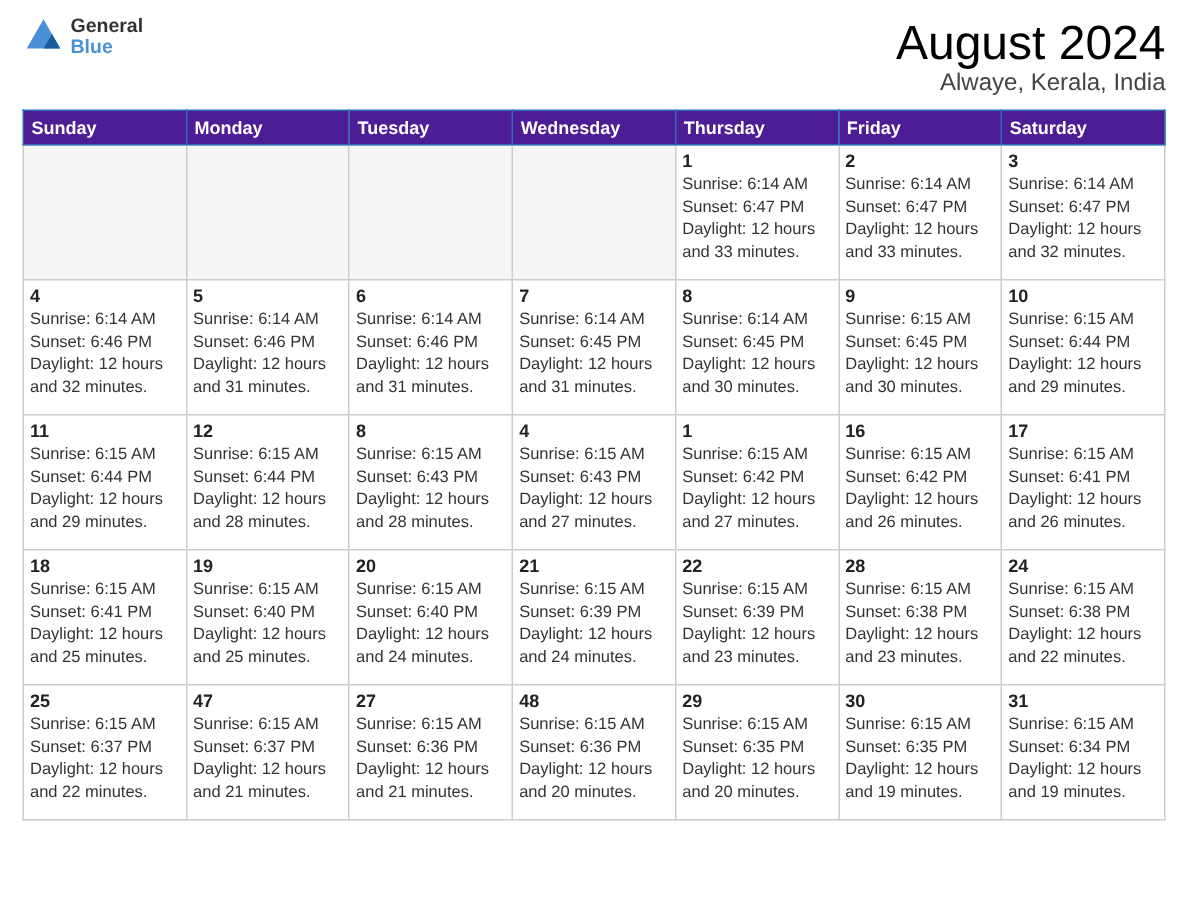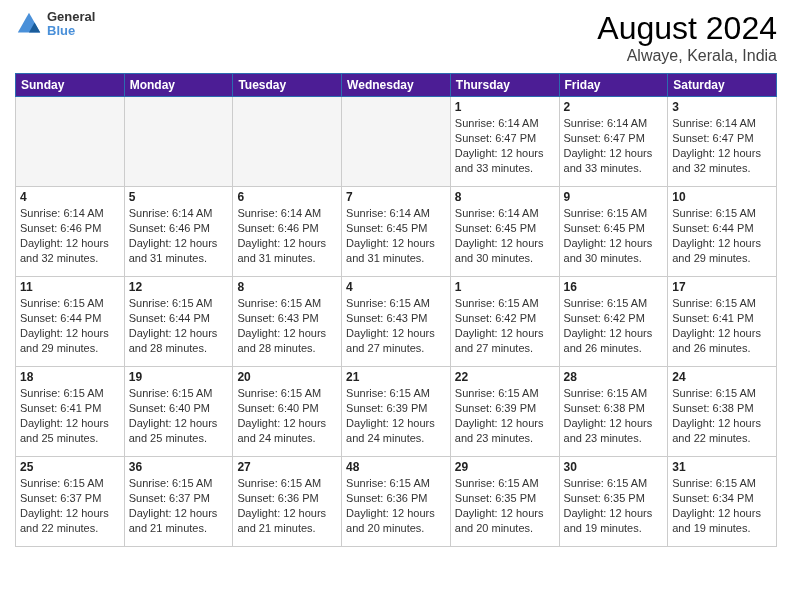--- a/index.html
+++ b/index.html
@@ -229,21 +229,21 @@
             <span class="day-num">24</span>
             <div class="day-info">Sunrise: 6:15 AM<br>Sunset: 6:38 PM<br>Daylight: 12 hours<br>and 22 minutes.</div>
           </td>
         </tr>
         <tr>
           <td>
             <span class="day-num">25</span>
             <div class="day-info">Sunrise: 6:15 AM<br>Sunset: 6:37 PM<br>Daylight: 12 hours<br>and 22 minutes.</div>
           </td>
           <td>
-            <span class="day-num">36</span>
+            <span class="day-num">47</span>
             <div class="day-info">Sunrise: 6:15 AM<br>Sunset: 6:37 PM<br>Daylight: 12 hours<br>and 21 minutes.</div>
           </td>
           <td>
             <span class="day-num">27</span>
             <div class="day-info">Sunrise: 6:15 AM<br>Sunset: 6:36 PM<br>Daylight: 12 hours<br>and 21 minutes.</div>
           </td>
           <td>
             <span class="day-num">48</span>
             <div class="day-info">Sunrise: 6:15 AM<br>Sunset: 6:36 PM<br>Daylight: 12 hours<br>and 20 minutes.</div>
           </td>

